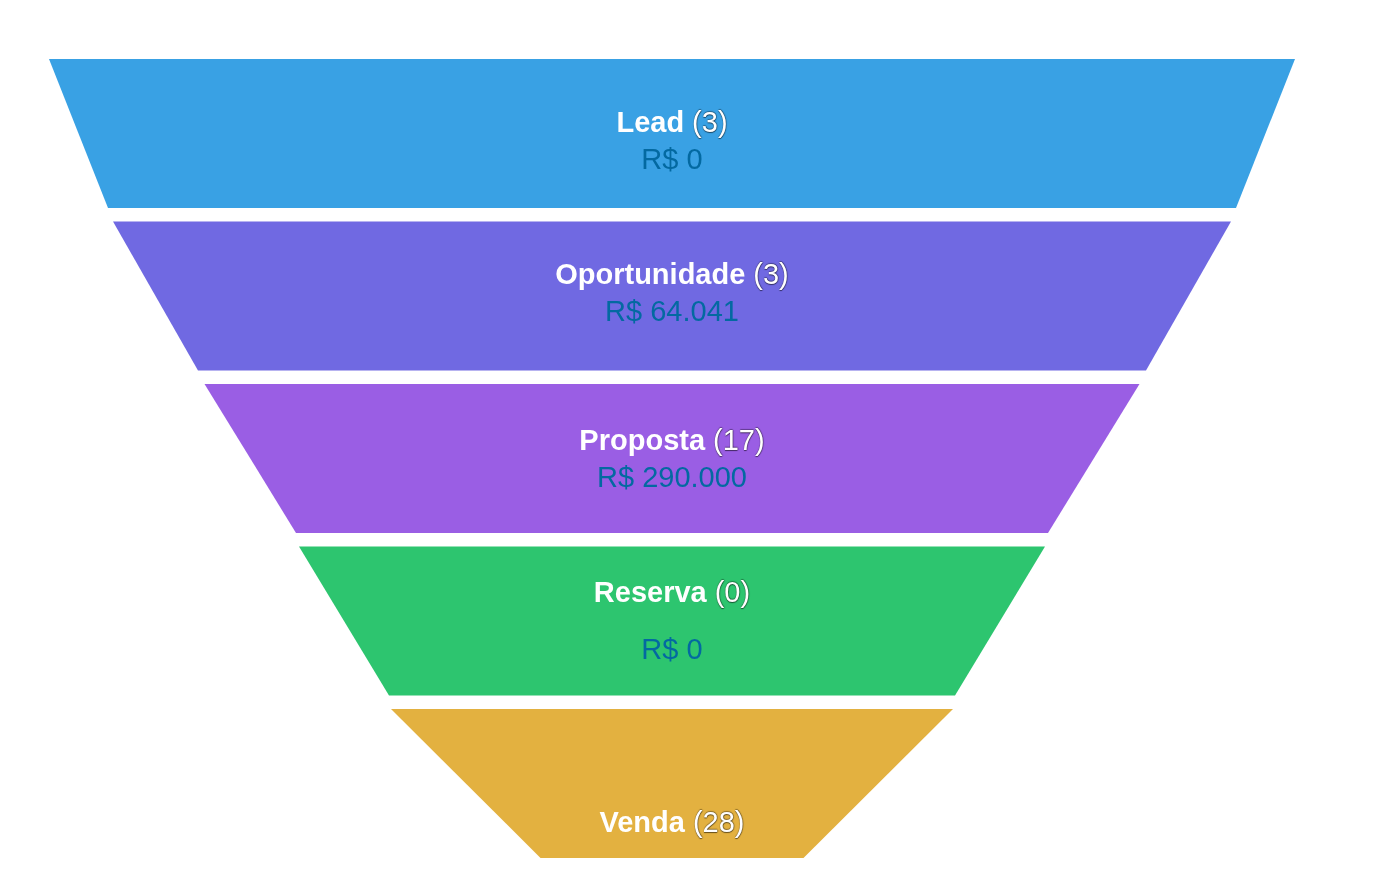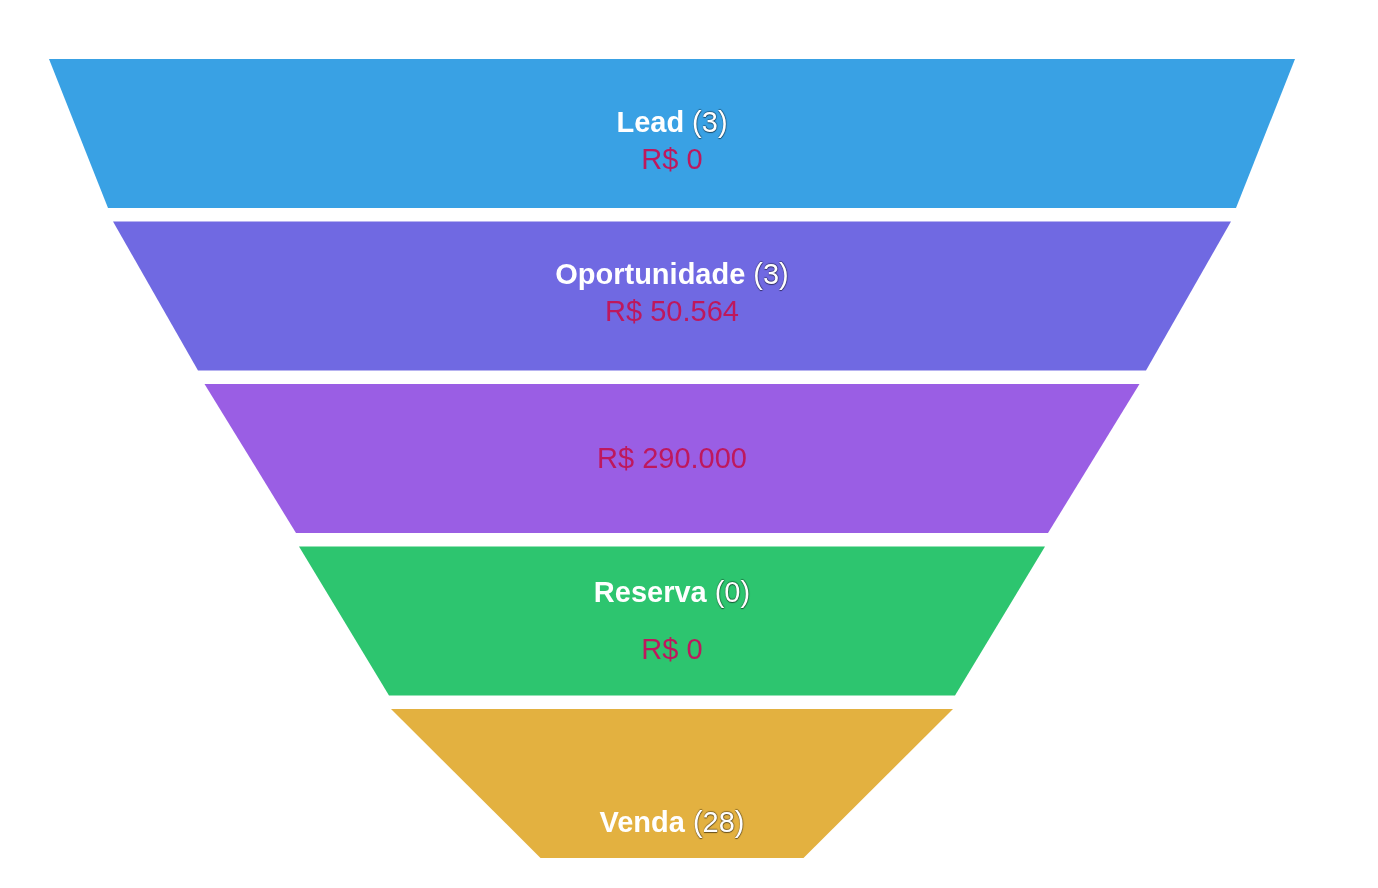--- a/index.html
+++ b/index.html
@@ -55,21 +55,21 @@
     color: #ffffff;
   }
   .stage-count {
     font-weight: 400;
     color: #ffffff;
     margin-left: 8px;
     text-shadow: 0 1px 1px rgba(0,0,0,0.55), 0 -1px 1px rgba(0,0,0,0.35), 1px 0 1px rgba(0,0,0,0.25);
   }
   .stage-amount {
     font-weight: 400;
-    color: #be185d;
+    color: #0369a1;
     white-space: nowrap;
   }
 </style>
 </head>
 <body>
 
 <div class="canvas">
   <svg class="funnel-svg" id="funnel-svg" viewBox="0 0 1378 888" xmlns="http://www.w3.org/2000/svg">
       <polygon points="49,59 1295,59 1236,208 108,208" fill="#39A1E4"></polygon>
       <polygon points="113,221.5 1231,221.5 1146,370.5 198,370.5" fill="#7069E2"></polygon>
@@ -81,23 +81,26 @@
       <div class="band-label" style="top: 59px; height: 163px; width: 1344px;">
     <div class="band-line1">
       <span class="stage-name">Lead</span><span class="stage-count">(3)</span>
     </div>
     <div class="stage-amount">R$ 0</div>
   </div>
       <div class="band-label" style="top: 221.5px; height: 143px; width: 1344px;">
     <div class="band-line1">
       <span class="stage-name">Oportunidade</span><span class="stage-count">(3)</span>
     </div>
-    <div class="stage-amount">R$ 50.564</div>
+    <div class="stage-amount">R$ 64.041</div>
   </div>
       <div class="band-label" style="top: 384px; height: 149px; width: 1344px;">
+    <div class="band-line1">
+      <span class="stage-name">Proposta</span><span class="stage-count">(17)</span>
+    </div>
     <div class="stage-amount">R$ 290.000</div>
   </div>
       <div class="band-label" style="top: 546.5px; height: 149px; width: 1344px; gap: 20px;">
     <div class="band-line1">
       <span class="stage-name">Reserva</span><span class="stage-count">(0)</span>
     </div>
     <div class="stage-amount">R$ 0</div>
   </div>
       <div class="band-label" style="top: 709px; height: 149px; width: 1344px; margin-top: 39px;">
     <div class="band-line1">

